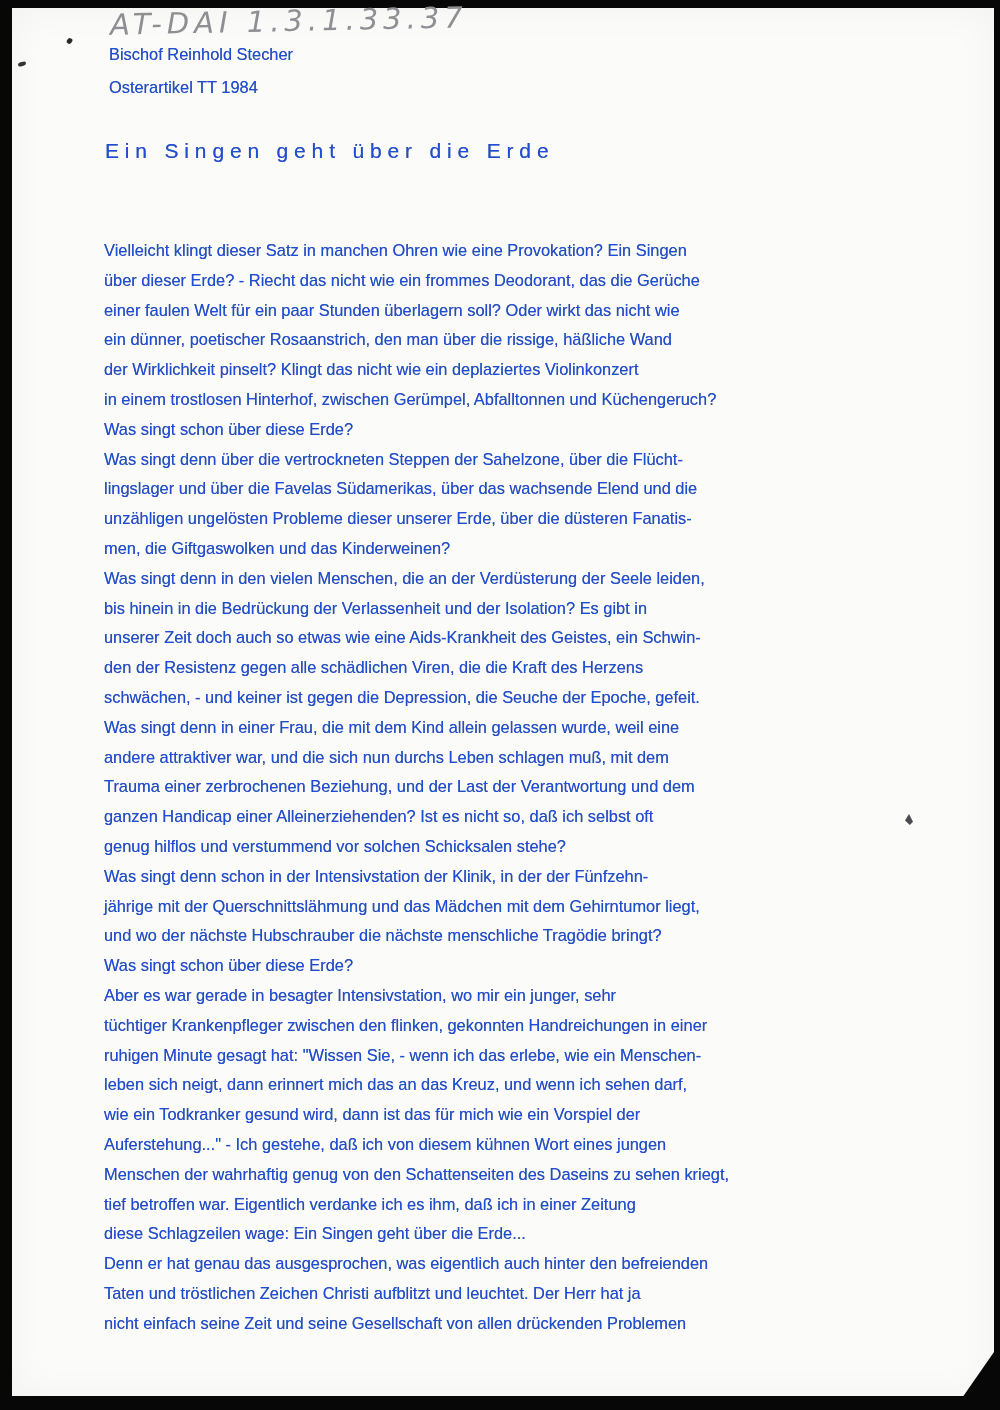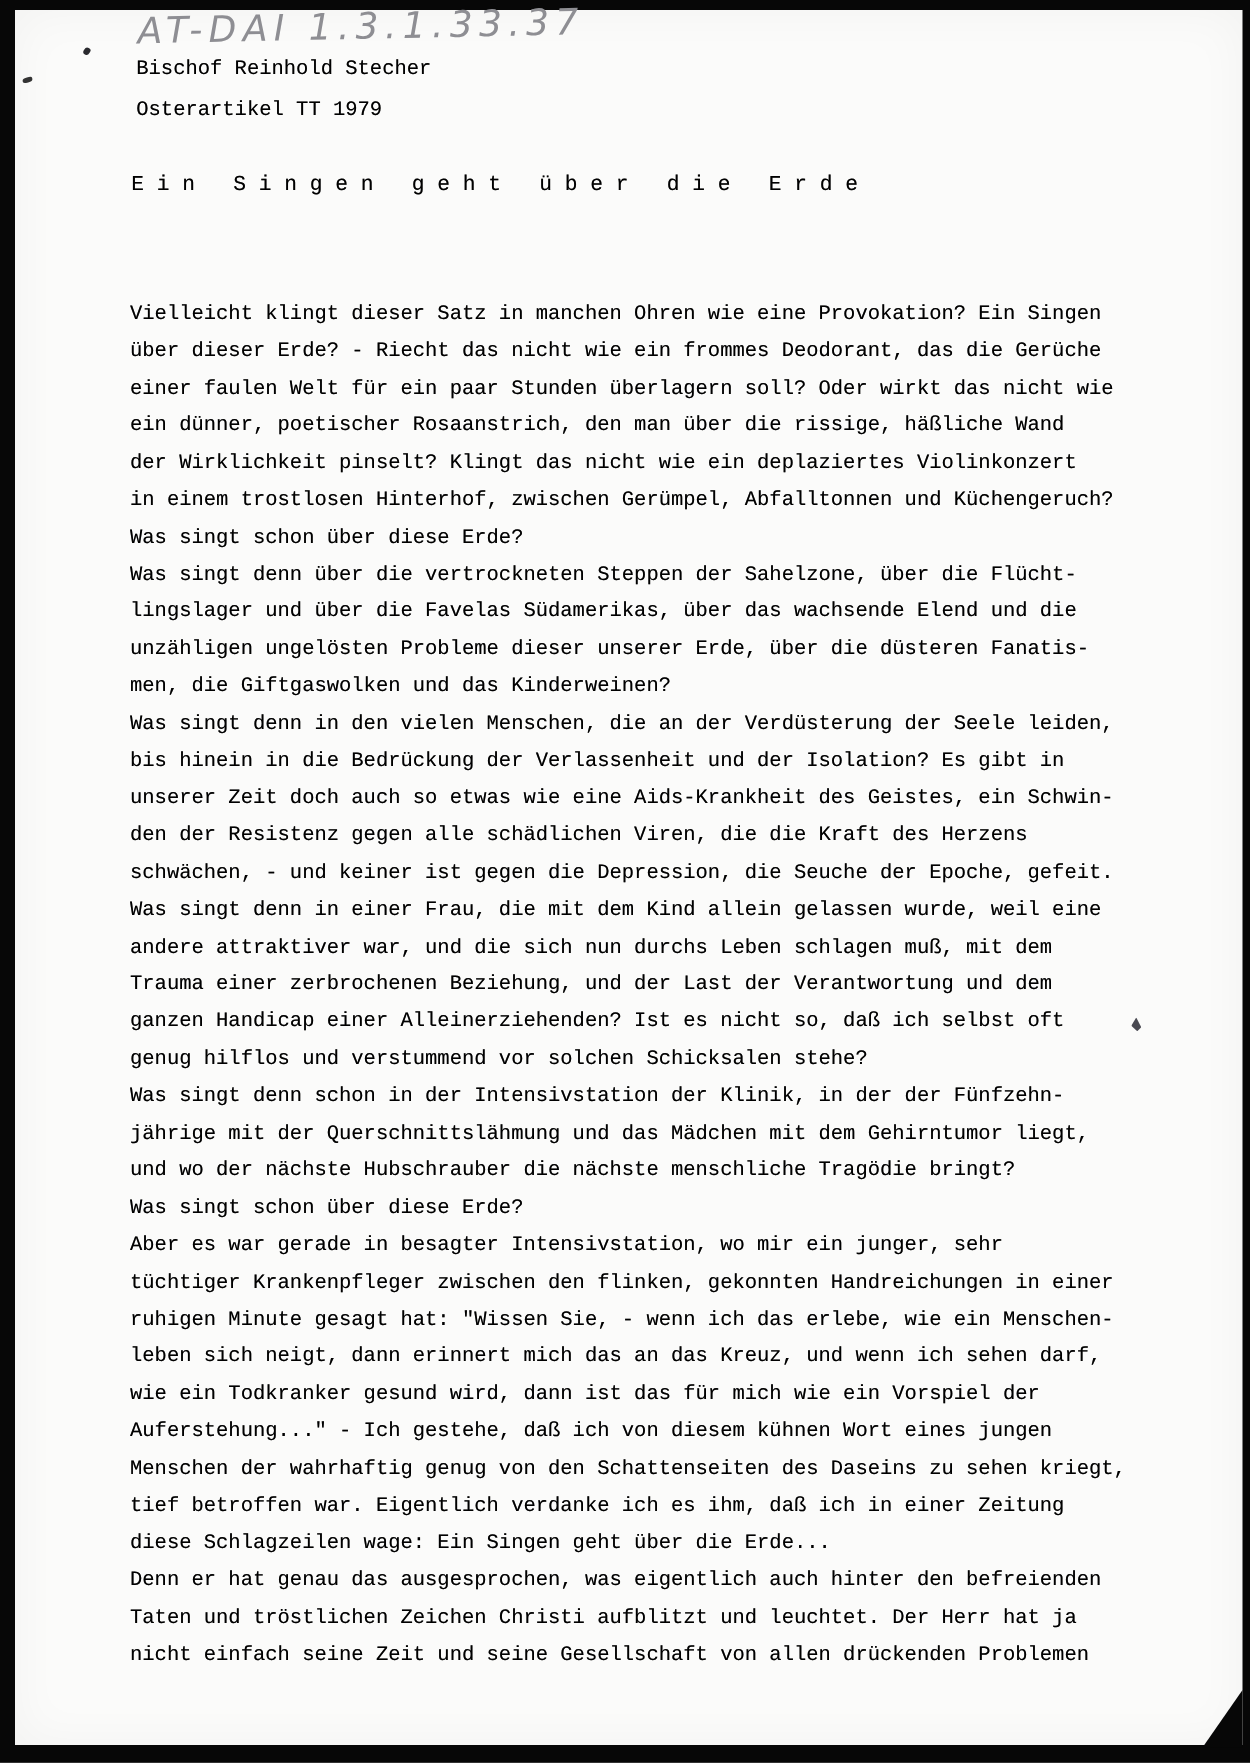--- a/index.html
+++ b/index.html
@@ -29,33 +29,33 @@
     top: -4px;
     font-family: "DejaVu Sans", sans-serif;
     font-style: italic;
     font-size: 29px;
     letter-spacing: 5px;
     color: #8e8e93;
     transform: rotate(-1.2deg);
     white-space: pre;
   }
   .type {
-    font-family: Liberation Mono, monospace;
+    font-family: Liberation Sans, sans-serif;
     font-size: 16.4px;
-    color: #000000;
+    color: #1d4ed8;
     white-space: pre;
     text-shadow: 0 0 0.5px rgba(20,20,20,0.55);
   }
   .hdr1 { position: absolute; left: 97px; top: 37px; }
   .hdr2 { position: absolute; left: 97px; top: 70px; }
   .doc-title {
     position: absolute;
     left: 93px;
     top: 131px;
-    font-size: 17px;
+    font-size: 21px;
   }
   .body-text {
     position: absolute;
     left: 92px;
     top: 194px;
     width: 830px;
     line-height: 29.8px;
     margin-top: 34px;
   }
   .body-line { height: 29.8px; }
@@ -80,21 +80,21 @@
 </head>
 <body>
 
 <div class="scan">
   <div class="paper">
 
     <div class="handwritten">AT-DAI 1.3.1.33.37</div>
 
     <div class="type hdr1">Bischof Reinhold Stecher</div>
 
-    <div class="type hdr2">Osterartikel TT 1979</div>
+    <div class="type hdr2">Osterartikel TT 1984</div>
 
     <div class="type doc-title">E i n   S i n g e n   g e h t   ü b e r   d i e   E r d e</div>
 
     <div class="type body-text"><div class="body-line">Vielleicht klingt dieser Satz in manchen Ohren wie eine Provokation? Ein Singen</div><div class="body-line">über dieser Erde? - Riecht das nicht wie ein frommes Deodorant, das die Gerüche</div><div class="body-line">einer faulen Welt für ein paar Stunden überlagern soll? Oder wirkt das nicht wie</div><div class="body-line">ein dünner, poetischer Rosaanstrich, den man über die rissige, häßliche Wand</div><div class="body-line">der Wirklichkeit pinselt? Klingt das nicht wie ein deplaziertes Violinkonzert</div><div class="body-line">in einem trostlosen Hinterhof, zwischen Gerümpel, Abfalltonnen und Küchengeruch?</div><div class="body-line">Was singt schon über diese Erde?</div><div class="body-line">Was singt denn über die vertrockneten Steppen der Sahelzone, über die Flücht-</div><div class="body-line">lingslager und über die Favelas Südamerikas, über das wachsende Elend und die</div><div class="body-line">unzähligen ungelösten Probleme dieser unserer Erde, über die düsteren Fanatis-</div><div class="body-line">men, die Giftgaswolken und das Kinderweinen?</div><div class="body-line">Was singt denn in den vielen Menschen, die an der Verdüsterung der Seele leiden,</div><div class="body-line">bis hinein in die Bedrückung der Verlassenheit und der Isolation? Es gibt in</div><div class="body-line">unserer Zeit doch auch so etwas wie eine Aids-Krankheit des Geistes, ein Schwin-</div><div class="body-line">den der Resistenz gegen alle schädlichen Viren, die die Kraft des Herzens</div><div class="body-line">schwächen, - und keiner ist gegen die Depression, die Seuche der Epoche, gefeit.</div><div class="body-line">Was singt denn in einer Frau, die mit dem Kind allein gelassen wurde, weil eine</div><div class="body-line">andere attraktiver war, und die sich nun durchs Leben schlagen muß, mit dem</div><div class="body-line">Trauma einer zerbrochenen Beziehung, und der Last der Verantwortung und dem</div><div class="body-line">ganzen Handicap einer Alleinerziehenden? Ist es nicht so, daß ich selbst oft</div><div class="body-line">genug hilflos und verstummend vor solchen Schicksalen stehe?</div><div class="body-line">Was singt denn schon in der Intensivstation der Klinik, in der der Fünfzehn-</div><div class="body-line">jährige mit der Querschnittslähmung und das Mädchen mit dem Gehirntumor liegt,</div><div class="body-line">und wo der nächste Hubschrauber die nächste menschliche Tragödie bringt?</div><div class="body-line">Was singt schon über diese Erde?</div><div class="body-line">Aber es war gerade in besagter Intensivstation, wo mir ein junger, sehr</div><div class="body-line">tüchtiger Krankenpfleger zwischen den flinken, gekonnten Handreichungen in einer</div><div class="body-line">ruhigen Minute gesagt hat: "Wissen Sie, - wenn ich das erlebe, wie ein Menschen-</div><div class="body-line">leben sich neigt, dann erinnert mich das an das Kreuz, und wenn ich sehen darf,</div><div class="body-line">wie ein Todkranker gesund wird, dann ist das für mich wie ein Vorspiel der</div><div class="body-line">Auferstehung..." - Ich gestehe, daß ich von diesem kühnen Wort eines jungen</div><div class="body-line">Menschen der wahrhaftig genug von den Schattenseiten des Daseins zu sehen kriegt,</div><div class="body-line">tief betroffen war. Eigentlich verdanke ich es ihm, daß ich in einer Zeitung</div><div class="body-line">diese Schlagzeilen wage: Ein Singen geht über die Erde...</div><div class="body-line">Denn er hat genau das ausgesprochen, was eigentlich auch hinter den befreienden</div><div class="body-line">Taten und tröstlichen Zeichen Christi aufblitzt und leuchtet. Der Herr hat ja</div><div class="body-line">nicht einfach seine Zeit und seine Gesellschaft von allen drückenden Problemen</div></div>
 
     <div class="speck s1"></div>
     <div class="speck s2"></div>
     <div class="speck s3"></div>
 
     <div class="corner-cut"></div>

